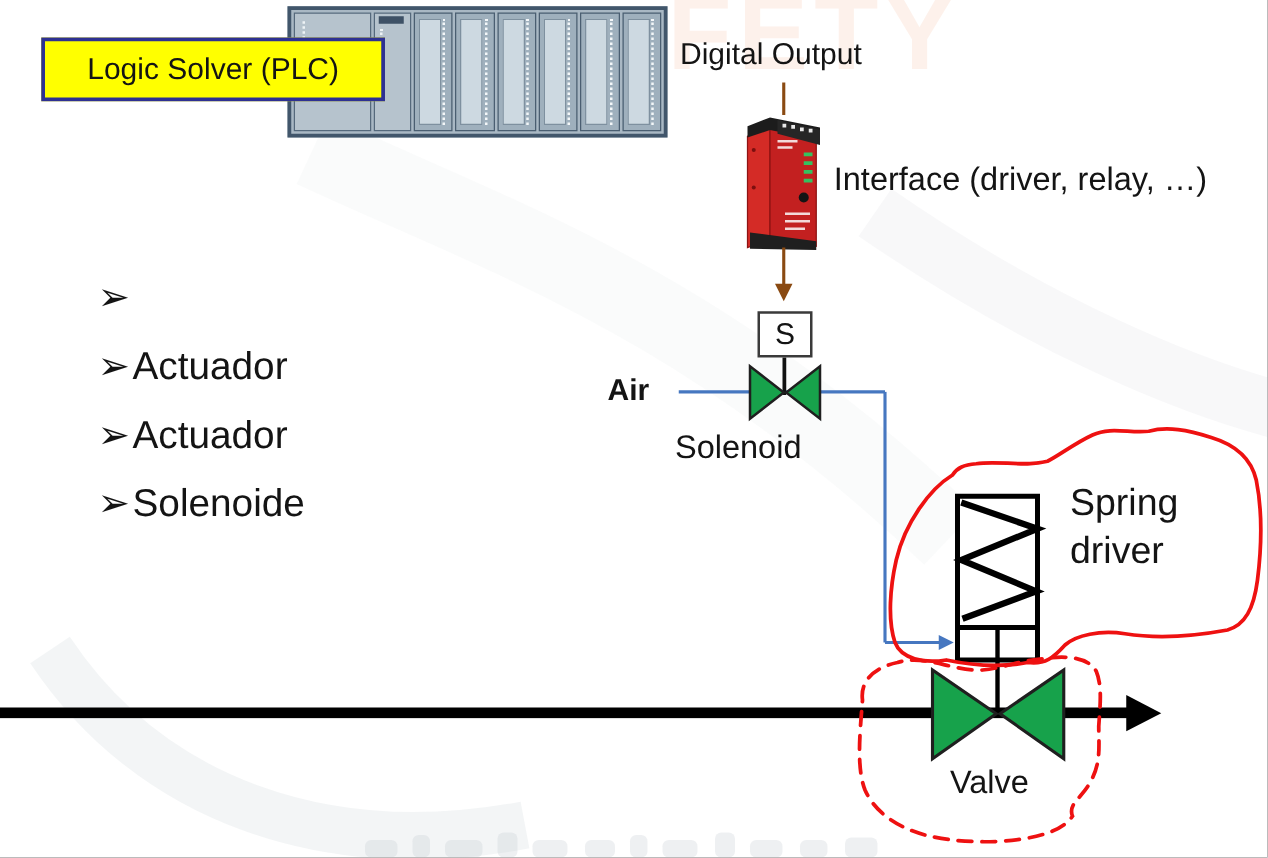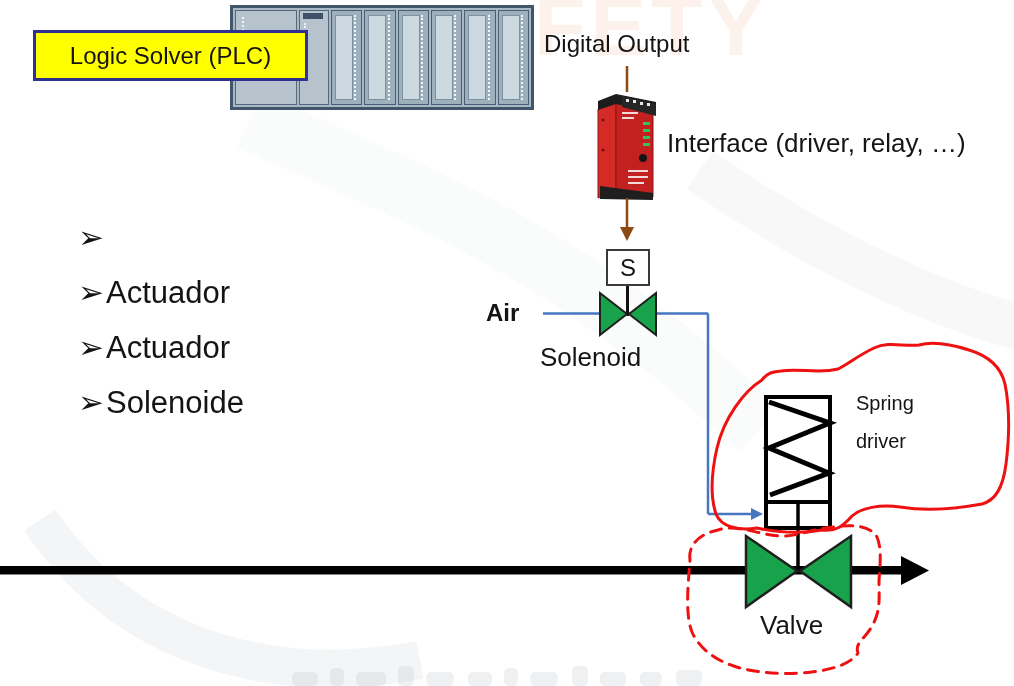--- a/index.html
+++ b/index.html
@@ -37,21 +37,21 @@
   }
   
   .txt{position:absolute;z-index:3;white-space:nowrap;}
   .t24{font-size:24px;}
   .t26{font-size:26px;}
   .digital-output{left:544px;top:30px;}
   .interface-lbl{left:667px;top:128px;}
   .air-lbl{left:486px;top:299px;font-weight:bold;}
   .solenoid-lbl{left:540px;top:342px;text-align:right;}
   .valve-lbl{left:760px;top:610px;text-align:center;}
-  .spring-lbl{left:856px;top:384px;line-height:38px;font-size:20px;}
+  .spring-lbl{left:856px;top:384px;line-height:38px;font-size:30px;}
   
   .sbox{
     position:absolute;left:606px;top:249px;width:40px;height:33px;z-index:3;
     background:#ffffff;border:2px solid #3a3a3a;display:flex;align-items:center;justify-content:center;
     font-size:24px;
   }
   
   .bullets{
     position:absolute;left:78px;top:210px;z-index:3;list-style:none;margin:0;padding:0;
     font-size:31px;line-height:55px;

